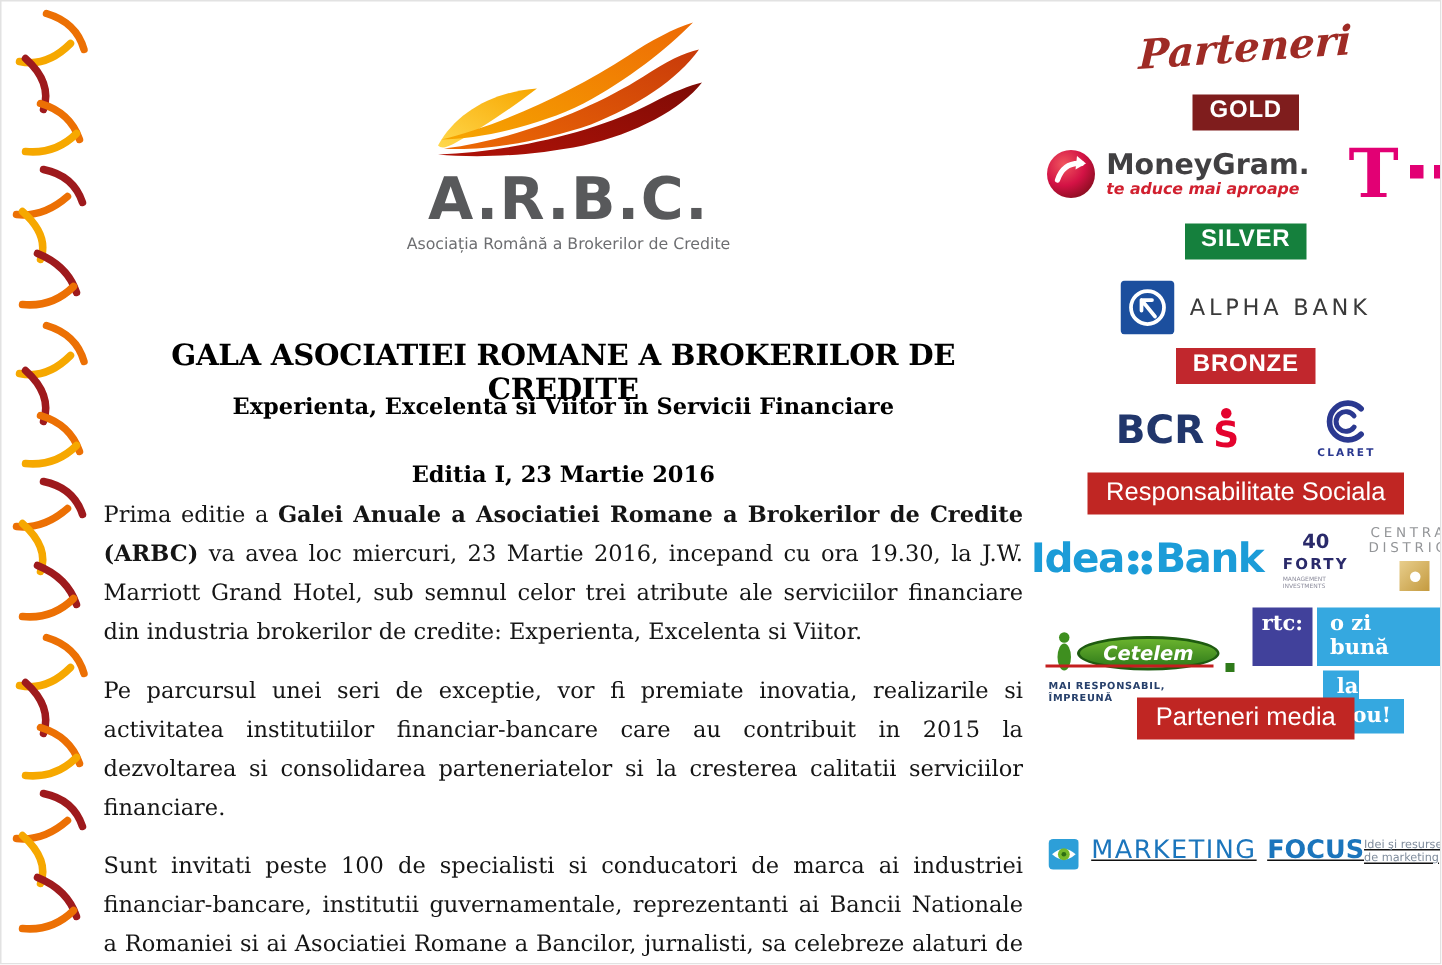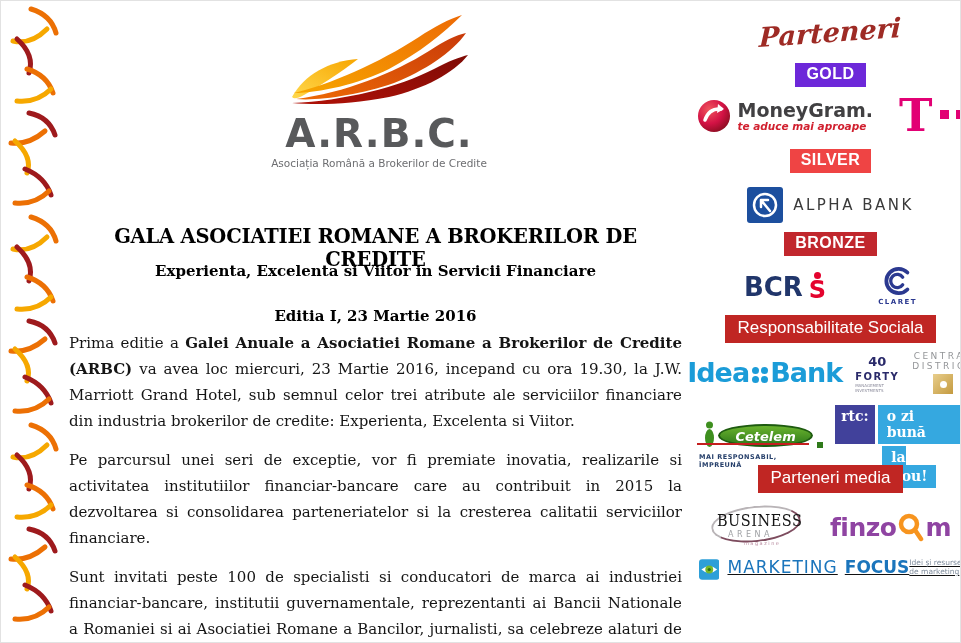--- a/index.html
+++ b/index.html
@@ -41,22 +41,22 @@
   .sidebar { position:absolute; left:698px; top:0; width:263px; height:643px; }
   .srow { position:absolute; left:0; width:100%; display:flex; justify-content:center;
     align-items:center; }
 
   .parteneri-script { top:16px; }
   .parteneri-script span { font-family:"DejaVu Serif",serif; font-style:italic; font-weight:bold;
     font-size:27px; color:#9E2B25; transform:rotate(-4deg) skewX(-6deg); display:inline-block; }
 
   .badge { background:#B0241F; color:#fff; font-family:"Liberation Sans",sans-serif;
     font-weight:bold; font-size:16px; padding:2px 11px 4px; letter-spacing:0.5px; }
-  .badge-gold   { top:62px; }  .badge-gold   .badge { background:#6d28d9; }
-  .badge-silver { top:148px; } .badge-silver .badge { background:#ef4444; }
+  .badge-gold   { top:62px; }  .badge-gold   .badge { background:#7f1d1d; }
+  .badge-silver { top:148px; } .badge-silver .badge { background:#15803d; }
   .badge-bronze { top:231px; } .badge-bronze .badge { background:#C1272D; }
 
   .banner { background:#C02623; color:#fff; font-family:"Liberation Sans",sans-serif;
     font-size:17px; padding:3px 12px 5px; }
   .banner-csr   { top:314px; }
   .banner-media { top:464px; }
 
   
   .row-gold { top:96px; gap:20px; }
   .moneygram { display:flex; align-items:center; gap:5px; }
@@ -332,36 +332,20 @@
         <div class="rtc-row2">
           <span class="rtc-box">la birou!</span>
         </div>
       </div>
     </div>
 
     <div class="srow banner-media">
       <span class="banner">Parteneri media</span>
     </div>
 
-    <div class="srow row-business">
-      <div class="barena">
-        <span class="ba-ellipse"></span>
-        <span class="ba-name">BUSINESS</span>
-        <span class="ba-sub">ARENA</span>
-        <span class="ba-tiny">magazine</span>
-      </div>
-      <div class="finzoom">
-        <span class="fz-word">finzo</span>
-        <svg class="fz-glass" width="26" height="30" viewBox="0 0 26 30" aria-hidden="true">
-          <circle cx="11" cy="11" r="8" fill="none" stroke="#F7941E" stroke-width="4.5"></circle>
-          <path d="M17 17 L23 26" stroke="#F7941E" stroke-width="4.5" stroke-linecap="round"></path>
-        </svg>
-        <span class="fz-word">m</span>
-      </div>
-    </div>
 
     <div class="srow row-marketing">
       <svg width="25" height="25" viewBox="0 0 26 26" aria-hidden="true">
         <rect width="26" height="26" rx="4" fill="#2D9FD8"></rect>
         <path d="M3 13 Q13 4 23 13 Q13 22 3 13 Z" fill="#fff"></path>
         <circle cx="13" cy="13" r="5" fill="#76B82A"></circle>
         <circle cx="13" cy="13" r="2" fill="#2F6E14"></circle>
       </svg>
       <div class="mf-texts">
         <div class="mf-row">

